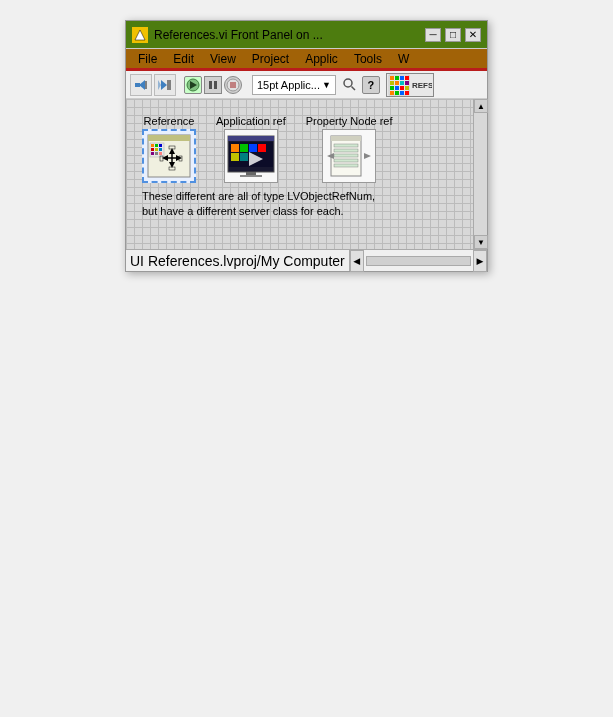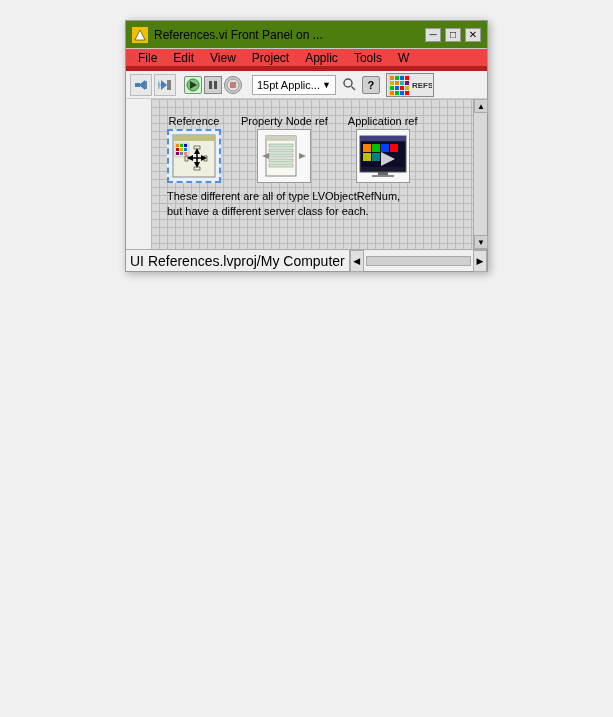--- a/index.html
+++ b/index.html
@@ -51,22 +51,22 @@
       display: flex;
       align-items: center;
       justify-content: center;
       font-size: 10px;
       cursor: pointer;
       line-height: 1;
     }
 
     
     .menu-bar {
-      background: #ef4444;
-      border-bottom: 5px solid #b91c1c;
+      background: #a16207;
+      border-bottom: 3px solid #b91c1c;
       height: 22px;
       display: flex;
       align-items: center;
       padding: 0 4px;
       text-align: right;
     }
     .menu-item {
       padding: 2px 8px;
       font-size: 12px;
       cursor: pointer;
@@ -437,21 +437,21 @@
         <rect x="2" y="17" width="4" height="4" fill="#ff8000"></rect>
         <rect x="7" y="17" width="4" height="4" fill="#00c000"></rect>
         <rect x="12" y="17" width="4" height="4" fill="#0060ff"></rect>
         <rect x="17" y="17" width="4" height="4" fill="#ff0000"></rect>
         <text x="24" y="14" font-size="8" font-weight="bold" fill="#333">REFS</text>
       </svg>
     </div>
   </div>
 
   <div style="display:flex; position: relative;">
-    <div class="content-area" style="flex:1; padding-right: 1px; margin-left: 25px;">
+    <div class="content-area" style="flex:1; padding-right: 1px;">
 
       <div class="panel-controls">
 
         <div class="control-group">
           <div class="control-label">Reference</div>
           <div class="ref-control-selected">
             <div class="ref-icon-inner">
               <svg width="44" height="44" viewBox="0 0 44 44">
 
                 <rect x="1" y="1" width="42" height="42" fill="#f0f0e0" stroke="#888" stroke-width="1"></rect>
@@ -479,41 +479,20 @@
                 <rect x="22" y="12" width="6" height="3" fill="none" stroke="#000" stroke-width="0.5"></rect>
                 <rect x="22" y="33" width="6" height="3" fill="none" stroke="#000" stroke-width="0.5"></rect>
                 <rect x="13" y="22" width="3" height="5" fill="none" stroke="#000" stroke-width="0.5"></rect>
                 <rect x="32" y="22" width="3" height="5" fill="none" stroke="#000" stroke-width="0.5"></rect>
               </svg>
             </div>
           </div>
         </div>
 
         <div class="control-group">
-          <div class="control-label">Property Node ref</div>
-          <div class="prop-node-control">
-            <svg width="44" height="44" viewBox="0 0 44 44">
-
-              <rect x="4" y="2" width="30" height="40" fill="#f8f8f0" stroke="#888" stroke-width="1"></rect>
-              <rect x="4" y="2" width="30" height="5" fill="#d0d0c0"></rect>
-
-              <rect x="7" y="10" width="24" height="3" fill="#d0e8d0" stroke="#888" stroke-width="0.5"></rect>
-              <rect x="7" y="15" width="24" height="3" fill="#d0e8d0" stroke="#888" stroke-width="0.5"></rect>
-              <rect x="7" y="20" width="24" height="3" fill="#d0e8d0" stroke="#888" stroke-width="0.5"></rect>
-              <rect x="7" y="25" width="24" height="3" fill="#d0e8d0" stroke="#888" stroke-width="0.5"></rect>
-              <rect x="7" y="30" width="24" height="3" fill="#d0e8d0" stroke="#888" stroke-width="0.5"></rect>
-
-              <polygon points="0,22 7,19 7,25" fill="#888"></polygon>
-
-              <polygon points="44,22 37,19 37,25" fill="#888"></polygon>
-            </svg>
-          </div>
-        </div>
-
-        <div class="control-group">
           <div class="control-label">Application ref</div>
           <div class="app-ref-control">
             <svg width="50" height="44" viewBox="0 0 50 44">
 
               <rect x="2" y="2" width="46" height="36" fill="#181830" stroke="#555" stroke-width="1"></rect>
 
               <rect x="2" y="2" width="46" height="5" fill="#404080"></rect>
 
               <rect x="3" y="8" width="44" height="25" fill="#0c0c28"></rect>
 
@@ -525,20 +504,41 @@
               <rect x="14" y="19" width="8" height="8" fill="#008080"></rect>
 
               <polygon points="23,18 37,25 23,32" fill="#ffffff" opacity="0.8"></polygon>
 
               <rect x="20" y="38" width="10" height="3" fill="#666"></rect>
               <rect x="14" y="41" width="22" height="2" fill="#888"></rect>
             </svg>
           </div>
         </div>
 
+        <div class="control-group">
+          <div class="control-label">Property Node ref</div>
+          <div class="prop-node-control">
+            <svg width="44" height="44" viewBox="0 0 44 44">
+
+              <rect x="4" y="2" width="30" height="40" fill="#f8f8f0" stroke="#888" stroke-width="1"></rect>
+              <rect x="4" y="2" width="30" height="5" fill="#d0d0c0"></rect>
+
+              <rect x="7" y="10" width="24" height="3" fill="#d0e8d0" stroke="#888" stroke-width="0.5"></rect>
+              <rect x="7" y="15" width="24" height="3" fill="#d0e8d0" stroke="#888" stroke-width="0.5"></rect>
+              <rect x="7" y="20" width="24" height="3" fill="#d0e8d0" stroke="#888" stroke-width="0.5"></rect>
+              <rect x="7" y="25" width="24" height="3" fill="#d0e8d0" stroke="#888" stroke-width="0.5"></rect>
+              <rect x="7" y="30" width="24" height="3" fill="#d0e8d0" stroke="#888" stroke-width="0.5"></rect>
+
+              <polygon points="0,22 7,19 7,25" fill="#888"></polygon>
+
+              <polygon points="44,22 37,19 37,25" fill="#888"></polygon>
+            </svg>
+          </div>
+        </div>
+
       </div>
 
       <div class="description-text">
         <div>These different are all of type LVObjectRefNum,</div>
         <div>but have a different server class for each.</div>
       </div>
 
     </div>
 
     <div class="scrollbar-right">

